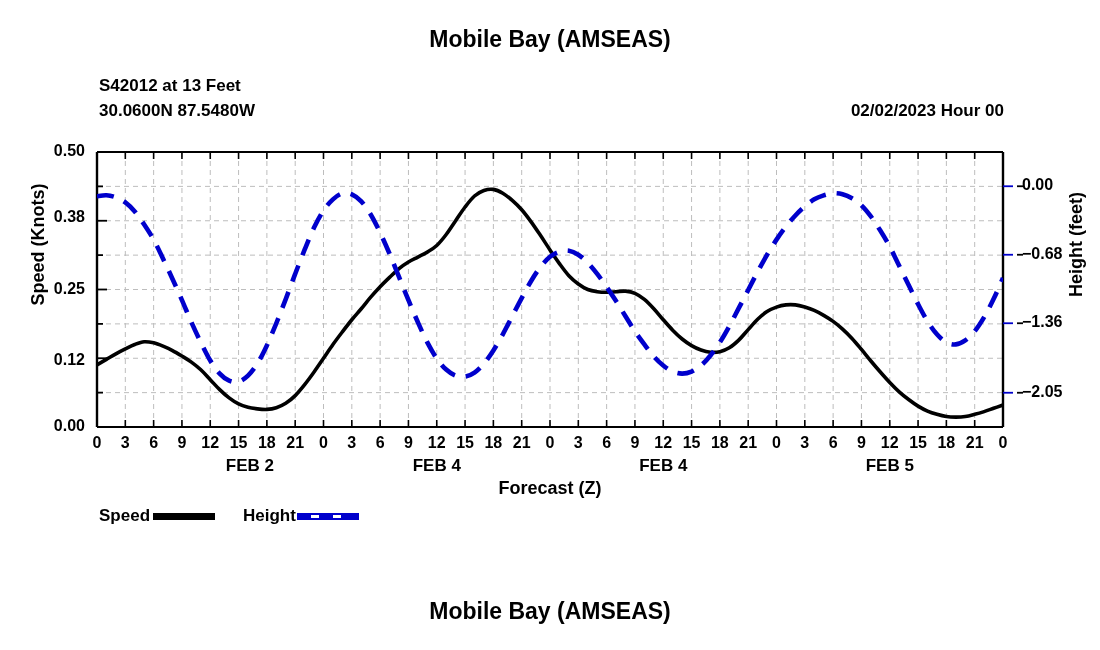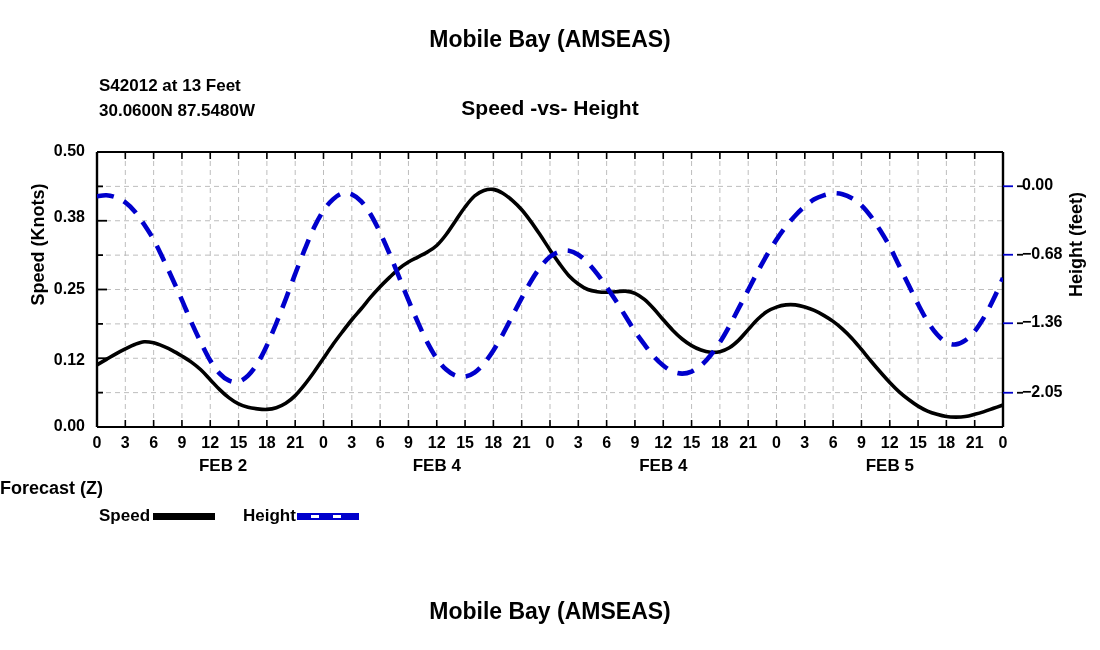--- a/index.html
+++ b/index.html
@@ -78,20 +78,21 @@
     width: 200px;
     text-align: center;
     font-size: 18px;
     font-weight: bold;
     transform: rotate(-90deg);
     transform-origin: center center;
   }
   .xlabel {
     left: 0; top: 478px;
     width: 1100px;
+    text-align: center;
     font-size: 18px;
     font-weight: bold;
   }
 
   .ytick-left {
     position: absolute;
     right: 1011px;
     text-align: right;
     font-size: 16px;
     font-weight: bold;
@@ -164,22 +165,22 @@
 </head>
 <body>
 
 <div id="root">
 
   <div class="abs title-main">Mobile Bay (AMSEAS)</div>
 
   <div class="abs station-line1">S42012 at 13 Feet</div>
   <div class="abs station-line2">30.0600N  87.5480W</div>
 
-  <div class="abs subtitle">Speed -vs- Height</div>
-
+
+  <div class="abs runtime">02/02/2023 Hour 00</div>
 
   <div class="abs ylabel-left">Speed (Knots)</div>
   <div class="abs ylabel-right">Height (feet)</div>
   <div class="abs xlabel">Forecast (Z)</div>
 
   <svg class="plot" id="plot-svg" width="1100" height="650">
       <line x1="125.3125" y1="152" x2="125.3125" y2="427" stroke="#bdbdbd" stroke-width="1" stroke-dasharray="5,4"></line>
       <line x1="153.625" y1="152" x2="153.625" y2="427" stroke="#bdbdbd" stroke-width="1" stroke-dasharray="5,4"></line>
       <line x1="181.9375" y1="152" x2="181.9375" y2="427" stroke="#bdbdbd" stroke-width="1" stroke-dasharray="5,4"></line>
       <line x1="210.25" y1="152" x2="210.25" y2="427" stroke="#bdbdbd" stroke-width="1" stroke-dasharray="5,4"></line>
@@ -355,21 +356,21 @@
       <div class="xtick" style="left: 804.812px;">3</div>
       <div class="xtick" style="left: 833.125px;">6</div>
       <div class="xtick" style="left: 861.438px;">9</div>
       <div class="xtick" style="left: 889.75px;">12</div>
       <div class="xtick" style="left: 918.062px;">15</div>
       <div class="xtick" style="left: 946.375px;">18</div>
       <div class="xtick" style="left: 974.688px;">21</div>
       <div class="xtick" style="left: 1003px;">0</div>
     </div>
   <div id="daylabel-layer">
-      <div class="daylabel" style="left: 223px;">FEB 2</div>
+      <div class="daylabel" style="left: 214px; text-align: right;">FEB 2</div>
       <div class="daylabel" style="left: 436.75px;">FEB 4</div>
       <div class="daylabel" style="left: 663.25px;">FEB 4</div>
       <div class="daylabel" style="left: 889.75px;">FEB 5</div>
     </div>
 
   <div class="legend-row">
     <div class="legend-item">
       <span>Speed</span>
       <span class="legend-swatch-speed"></span>
     </div>

